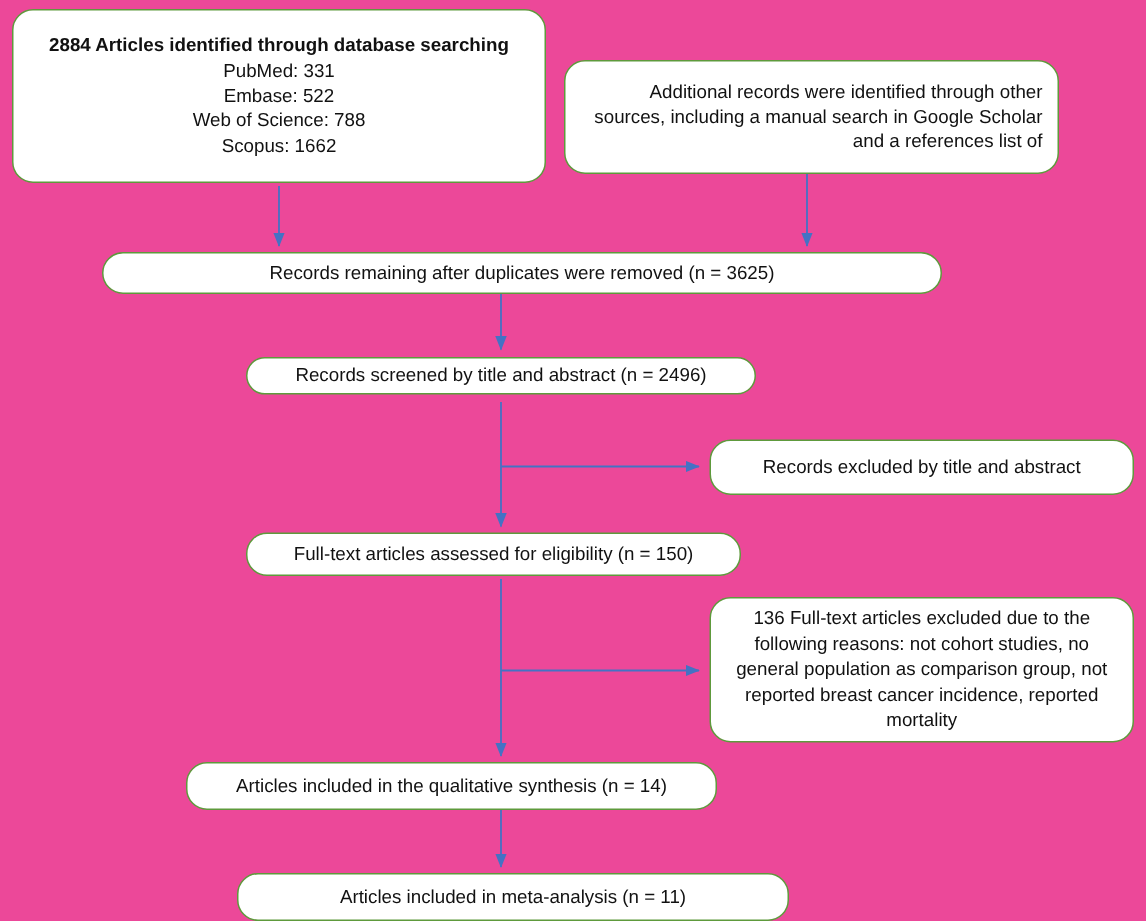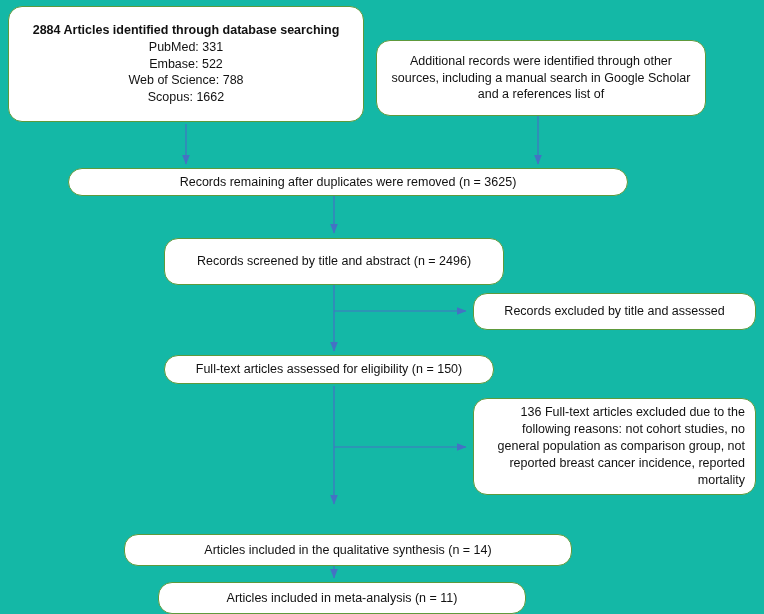--- a/index.html
+++ b/index.html
@@ -9,21 +9,21 @@
   }
   body {
     font-family: "Liberation Sans", sans-serif;
     color: #1a1a1a;
   }
   #canvas {
     position: relative;
     width: 764px;
     height: 614px;
     overflow: hidden;
-    background: #14b8a6;
+    background: #ec4899;
   }
   svg.arrows {
     position: absolute;
     left: 0;
     top: 0;
     width: 764px;
     height: 614px;
     pointer-events: none;
   }
   .box {
@@ -46,21 +46,21 @@
     white-space: pre-line;
   }
   .box.strongtop .inner .b {
     font-weight: bold;
   }
   .box.left-align {
     text-align: left;
     justify-content: flex-start;
   }
   .box.left-align .inner {
-    text-align: right;
+    text-align: center;
   }
 </style>
 </head>
 <body>
 
 <div id="canvas">
 
   <svg class="arrows" viewBox="0 0 764 614">
     <defs>
       <marker id="ah" markerWidth="9" markerHeight="9" refX="7.5" refY="3.2" orient="auto" markerUnits="strokeWidth">
@@ -86,45 +86,45 @@
   </svg>
 
   <div class="box strongtop" style="left:8px; top:6px; width:356px; height:116px;">
     <div class="inner"><span class="b">2884 Articles identified through database searching</span>
 <span>PubMed: 331
 Embase: 522
 Web of Science: 788
 Scopus: 1662</span></div>
   </div>
 
-  <div class="box" style="left:376px; top:40px; width:330px; height:76px;">
+  <div class="box" style="left:376px; top:40px; width:330px; height:76px;text-align:right;">
     <div class="inner">Additional records were identified through other sources, including a manual search in Google Scholar and a references list of</div>
   </div>
 
   <div class="box" style="left:68px; top:168px; width:560px; height:28px;">
     <div class="inner">Records remaining after duplicates were removed (n = 3625)</div>
   </div>
 
-  <div class="box" style="left:164px; top:238px; width:340px; height:47px;">
+  <div class="box" style="left:164px; top:238px; width:340px; height:25px;">
     <div class="inner">Records screened by title and abstract (n = 2496)</div>
   </div>
 
   <div class="box" style="left:473px; top:293px; width:283px; height:37px;">
-    <div class="inner">Records excluded by title and assessed</div>
+    <div class="inner">Records excluded by title and abstract</div>
   </div>
 
   <div class="box" style="left:164px; top:355px; width:330px; height:29px;">
     <div class="inner">Full-text articles assessed for eligibility (n = 150)</div>
   </div>
 
   <div class="box left-align" style="left:473px; top:398px; width:283px; height:97px;">
     <div class="inner">136 Full-text articles excluded due to the following reasons: not cohort studies, no general population as comparison group, not reported breast cancer incidence, reported mortality</div>
   </div>
 
-  <div class="box" style="left:124px; top:508px; width:448px; height:32px;margin-top:26px;">
+  <div class="box" style="left:124px; top:508px; width:354px; height:32px;">
     <div class="inner">Articles included in the qualitative synthesis (n = 14)</div>
   </div>
 
   <div class="box" style="left:158px; top:582px; width:368px; height:32px;">
     <div class="inner">Articles included in meta-analysis (n = 11)</div>
   </div>
 
 </div>
 
 </body></html>

